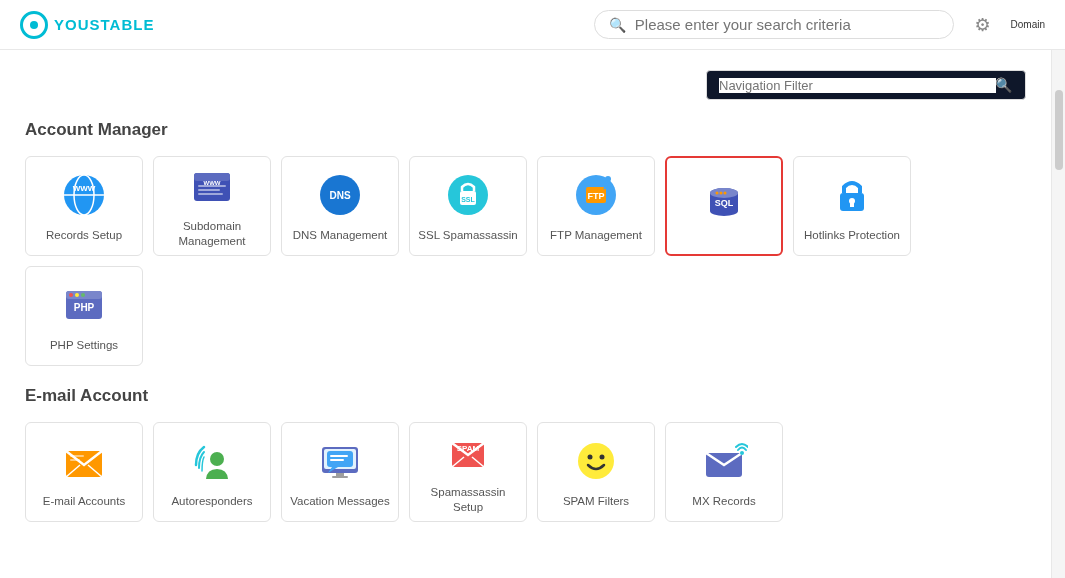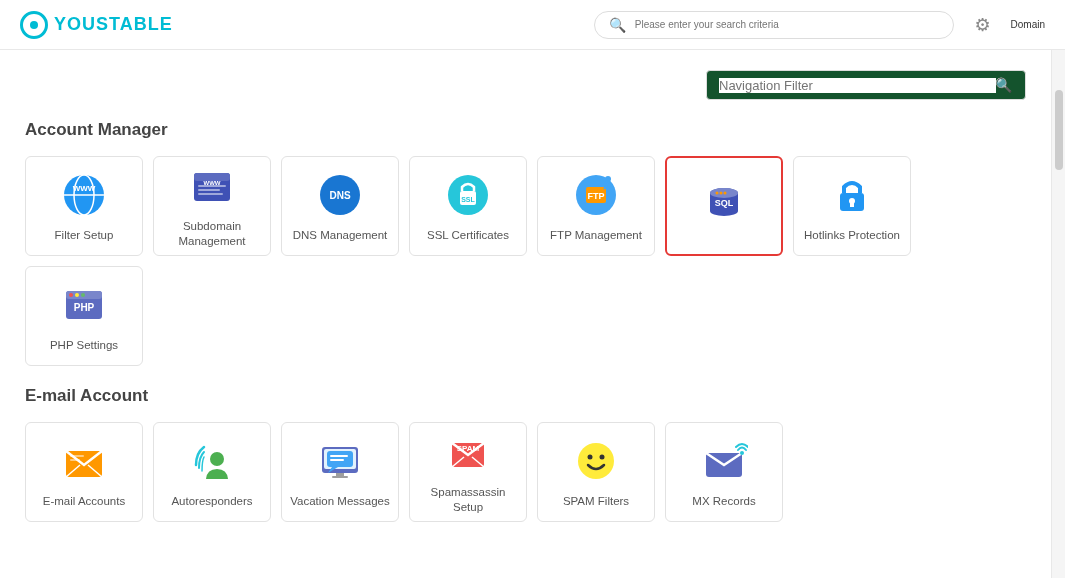--- a/index.html
+++ b/index.html
@@ -25,38 +25,38 @@
       border: 3px solid #00bcd4;
       margin-right: 6px;
       display: flex; align-items: center; justify-content: center;
     }
     .logo-inner {
       width: 8px; height: 8px;
       border-radius: 50%;
       background: #00bcd4;
     }
     .logo-text {
-      font-size: 18px;
+      font-size: 15px;
       font-weight: bold;
       color: #00bcd4;
       letter-spacing: 1px;
     }
     .search-bar {
       display: flex;
       align-items: center;
       border: 1px solid #ddd;
       border-radius: 20px;
       padding: 5px 14px;
       width: 360px;
       background: #fff;
     }
     .search-bar input {
       border: none;
       outline: none;
-      font-size: 10px;
+      font-size: 15px;
       width: 100%;
       color: #4c1d95;
     }
     .search-icon-header {
       color: #bbb;
       margin-right: 8px;
       font-size: 14px;
     }
     .gear-btn {
       margin: 0 20px;
@@ -93,21 +93,21 @@
       justify-content: flex-end;
       margin-bottom: 20px;
     }
     .nav-filter-input {
       display: flex;
       align-items: center;
       border: 1px solid #ddd;
       border-radius: 4px;
       padding: 6px 12px;
       width: 320px;
-      background: #14532d;
+      background: #0f172a;
     }
     .nav-filter-input input {
       border: none;
       outline: none;
       font-size: 13px;
       width: 100%;
       color: #999;
     }
     .nav-filter-icon {
       color: #00bcd4;
@@ -219,21 +219,21 @@
 
       <div class="item-card">
         <div class="icon-area">
           <svg width="48" height="48" viewBox="0 0 48 48">
             <circle cx="24" cy="24" r="20" fill="#2196f3"></circle>
             <text x="24" y="20" text-anchor="middle" font-size="8" fill="white" font-weight="bold">WWW</text>
             <line x1="4" y1="24" x2="44" y2="24" stroke="white" stroke-width="1.5"></line>
             <ellipse cx="24" cy="24" rx="10" ry="20" fill="none" stroke="white" stroke-width="1.5"></ellipse>
           </svg>
         </div>
-        <span class="label">Filter Setup</span>
+        <span class="label">Records Setup</span>
       </div>
 
       <div class="item-card">
         <div class="icon-area">
           <svg width="48" height="48" viewBox="0 0 48 48">
             <rect x="6" y="10" width="36" height="28" rx="3" fill="#3f51b5"></rect>
             <rect x="6" y="10" width="36" height="8" rx="3" fill="#5c6bc0"></rect>
             <text x="24" y="22" text-anchor="middle" font-size="6" fill="white" font-weight="bold">WWW</text>
             <rect x="10" y="22" width="28" height="2" rx="1" fill="#9fa8da"></rect>
             <rect x="10" y="26" width="22" height="2" rx="1" fill="#9fa8da"></rect>
@@ -255,21 +255,21 @@
 
       <div class="item-card">
         <div class="icon-area">
           <svg width="48" height="48" viewBox="0 0 48 48">
             <circle cx="24" cy="24" r="20" fill="#26c6da"></circle>
             <rect x="16" y="20" width="16" height="14" rx="2" fill="white"></rect>
             <path d="M18 20 L18 16 Q24 10 30 16 L30 20" fill="none" stroke="white" stroke-width="2.5"></path>
             <text x="24" y="31" text-anchor="middle" font-size="7" fill="#26c6da" font-weight="bold">SSL</text>
           </svg>
         </div>
-        <span class="label">SSL Certificates</span>
+        <span class="label">SSL Spamassassin</span>
       </div>
 
       <div class="item-card">
         <div class="icon-area">
           <svg width="48" height="48" viewBox="0 0 48 48">
             <circle cx="24" cy="24" r="20" fill="#42a5f5"></circle>
             <rect x="14" y="16" width="20" height="16" rx="2" fill="#ff9800"></rect>
             <text x="24" y="28" text-anchor="middle" font-size="9" fill="white" font-weight="bold">FTP</text>
             <path d="M32 18 Q38 12 36 8" stroke="#42a5f5" stroke-width="2" fill="none"></path>
             <circle cx="36" cy="8" r="3" fill="#42a5f5"></circle>

